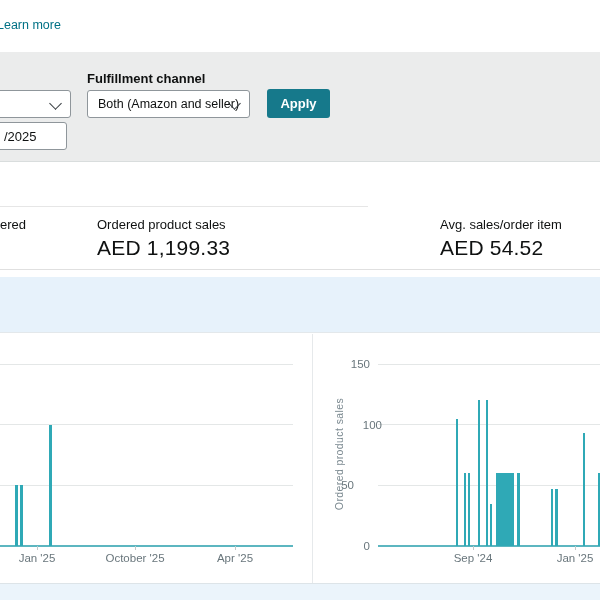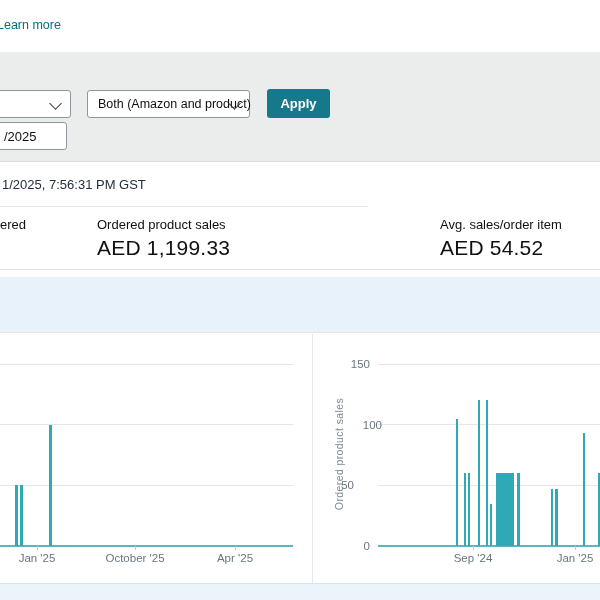--- a/index.html
+++ b/index.html
@@ -40,39 +40,39 @@
   .bottom-band{position:absolute;left:0;top:583px;width:600px;height:17px;background:#ebf4fb;border-top:1px solid #dde4e8;box-sizing:border-box;}
 </style>
 </head>
 <body>
 
 <div id="screen">
 
   <a class="learn-more">Learn more</a>
 
   <div class="filter-panel">
+    <div class="ful-label">Fulfillment channel</div>
 
     <div class="select select-cut">
       <span class="sel-text"></span>
       <span class="chev"></span>
     </div>
 
     <div class="select select-both">
-      <span class="sel-text">Both (Amazon and product)</span>
+      <span class="sel-text">Both (Amazon and seller)</span>
       <span class="chev"></span>
     </div>
 
     <button class="apply">Apply</button>
 
     <div class="date-input">
       <span class="date-text">/2025</span>
     </div>
   </div>
 
-  <div class="timestamp">1/2025, 7:56:31 PM GST</div>
 
   <div class="div-partial"></div>
 
   <div class="stat s1">
     <div class="lbl">ered</div>
     <div class="val"></div>
   </div>
   <div class="stat s2">
     <div class="lbl">Ordered product sales</div>
     <div class="val">AED 1,199.33</div>

